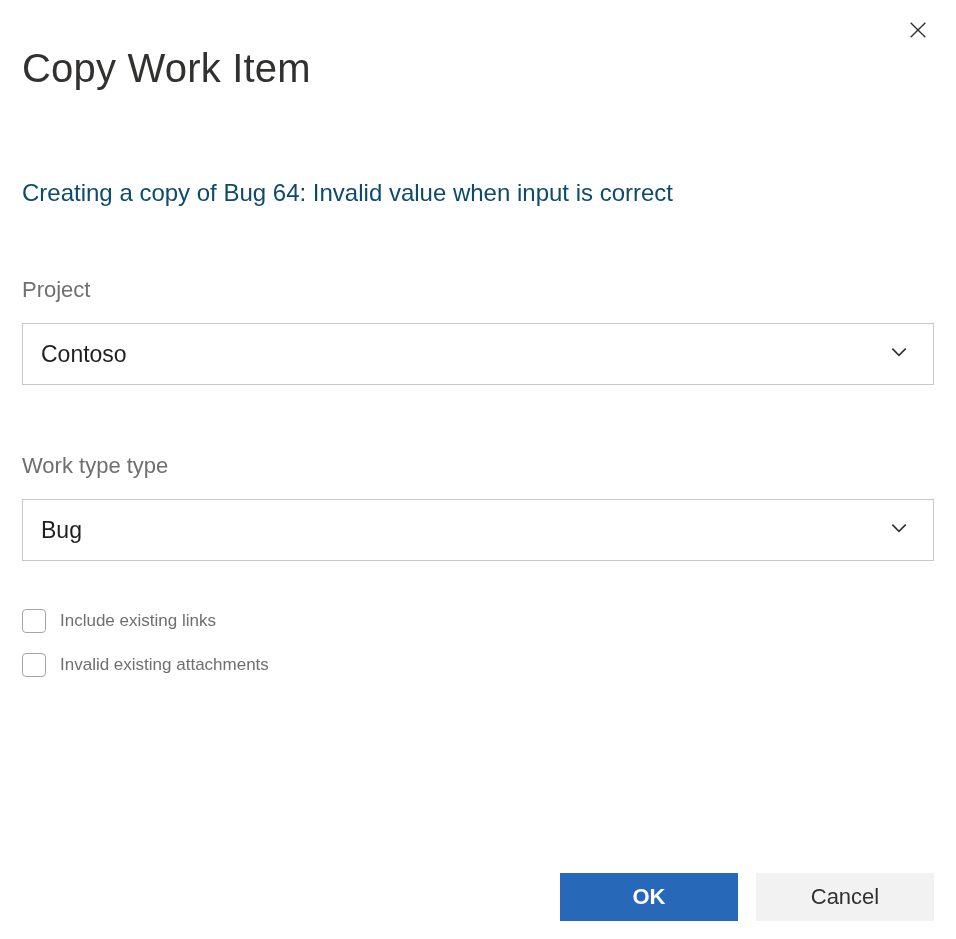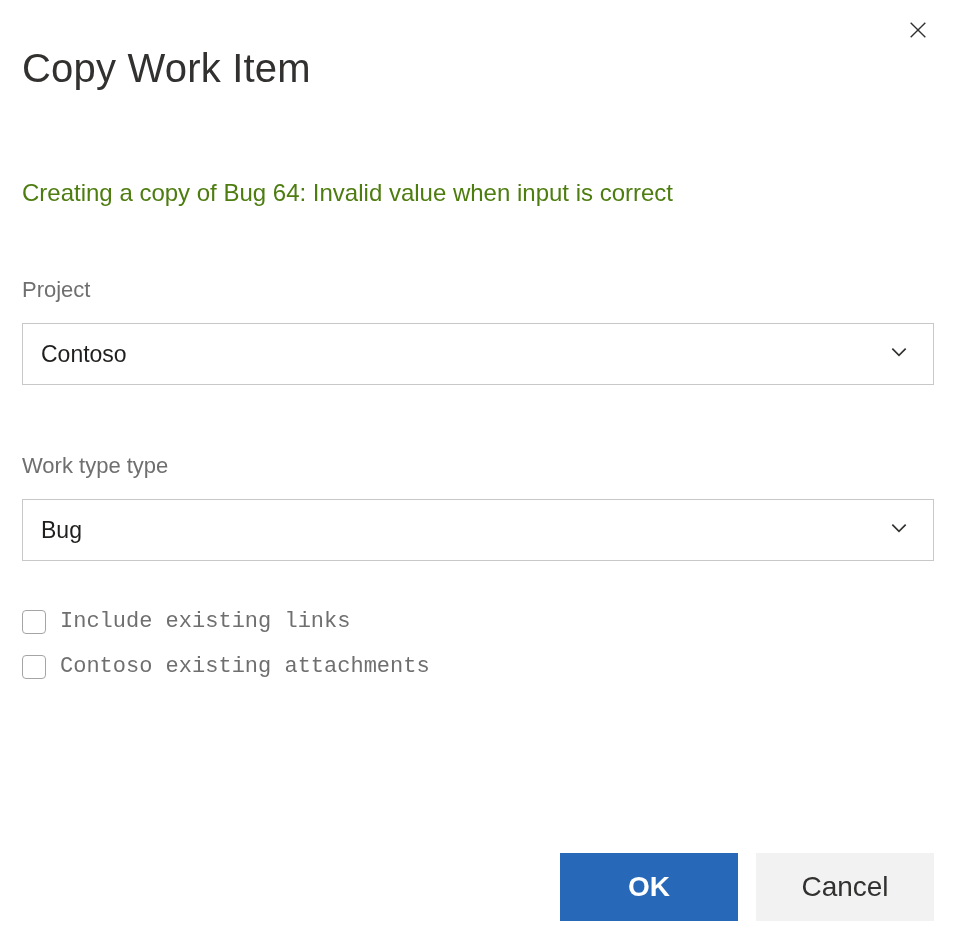--- a/index.html
+++ b/index.html
@@ -29,21 +29,21 @@
       font-size: 40px;
       font-weight: 300;
       color: #323130;
       margin-top: 28px;
       margin-bottom: 88px;
       letter-spacing: 0.2px;
     }
     .subtitle {
       font-size: 24px;
       font-weight: 400;
-      color: #4d7c0f;
+      color: #0c4a6e;
       margin-bottom: 70px;
     }
     .field-group { margin-bottom: 68px; }
     .field-label {
       font-size: 22px;
       color: #6f6f6f;
       font-weight: 400;
       margin-bottom: 20px;
       display: block;
     }
@@ -92,39 +92,38 @@
     .checkbox-box.checked {
       background: #006fe1;
       border-color: #006fe1;
     }
     .checkbox-box.checked svg {
       width: 16px;
       height: 16px;
       color: #ffffff;
     }
     .checkbox-label {
-      font-size: 22px;
+      font-size: 17px;
       color: #6f6f6f;
       font-weight: 400;
-      font-family: Liberation Mono, monospace;
     }
     .button-row {
       position: absolute;
       right: 22px;
       bottom: 18px;
       display: flex;
       gap: 18px;
     }
     .btn {
       min-width: 178px;
-      height: 68px;
+      height: 48px;
       display: flex;
       align-items: center;
       justify-content: center;
-      font-size: 28px;
+      font-size: 22px;
       cursor: pointer;
       border: none;
       font-family: inherit;
     }
     .btn-primary {
       background: #2768b8;
       color: #ffffff;
       font-weight: 600;
     }
     .btn-secondary {
@@ -173,20 +172,20 @@
   </div>
 </div>
 
 <div class="checkbox-group">
   <div class="checkbox-row">
     <span class="checkbox-box"></span>
     <span class="checkbox-label">Include existing links</span>
   </div>
   <div class="checkbox-row">
     <span class="checkbox-box"></span>
-    <span class="checkbox-label">Contoso existing attachments</span>
+    <span class="checkbox-label">Invalid existing attachments</span>
   </div>
 </div>
 
 <div class="button-row">
   <button class="btn btn-primary">OK</button>
   <button class="btn btn-secondary">Cancel</button>
 </div>
 
 </body></html>

